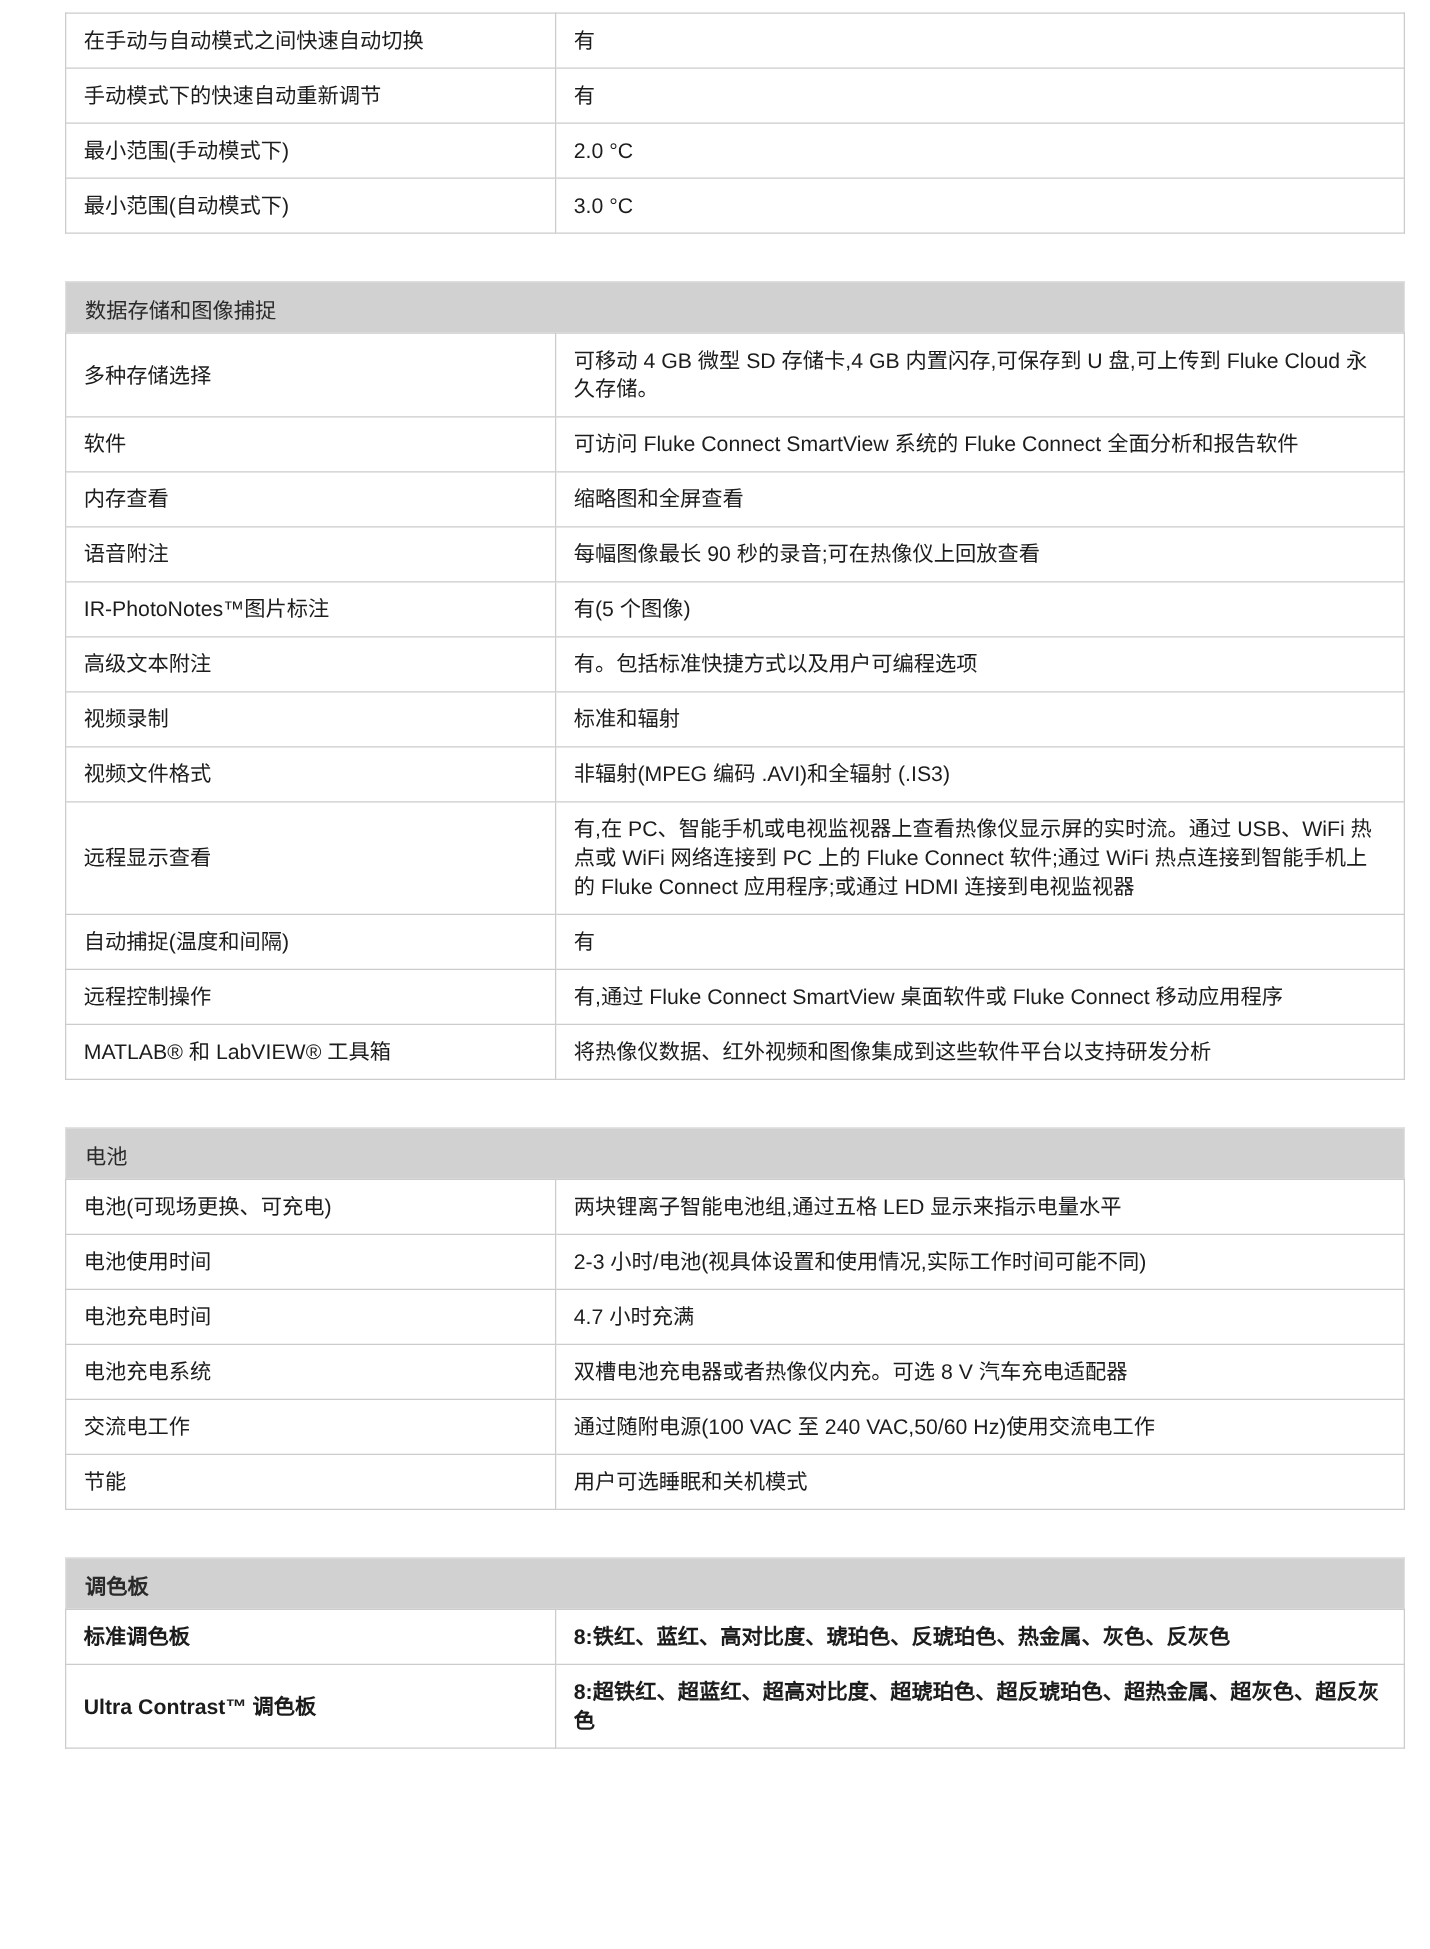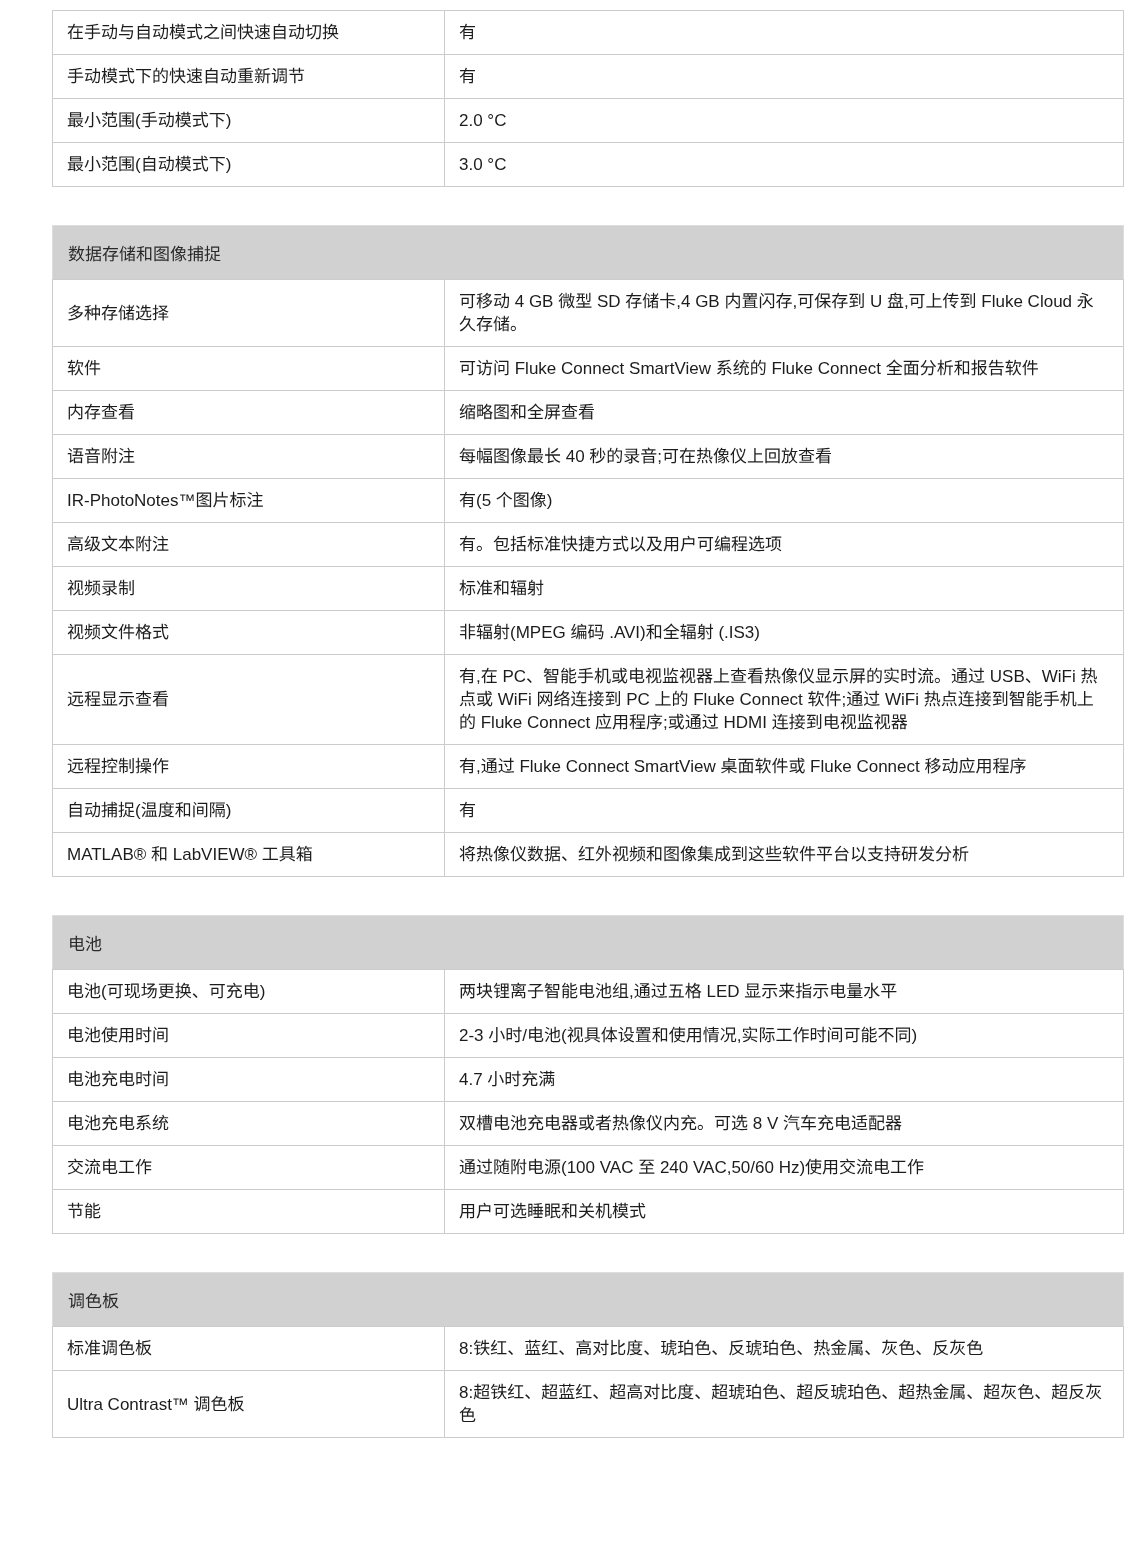--- a/index.html
+++ b/index.html
@@ -13,27 +13,28 @@
     box-sizing: border-box;
     width: 1144px;
     padding: 10px 20px 10px 8px;
   }
   .section {
     margin-bottom: 38px;
     padding-left: 44px;
   }
   .section:last-child {
     margin-bottom: 0;
+    font-weight: bold;
   }
   .section-header {
     box-sizing: border-box;
     background: #d1d1d1;
     border: 1px solid #dedede;
     border-bottom: none;
-    height: 54px;
+    height: 41px;
     display: flex;
     align-items: center;
     padding: 0 15px;
     font-size: 17px;
     color: #2a2a2a;
   }
   table.spec-table {
     width: 100%;
     border-collapse: collapse;
     table-layout: fixed;
@@ -100,21 +101,21 @@
           <tr>
             <td class="label-cell">软件</td>
             <td class="value-cell">可访问 Fluke Connect SmartView 系统的 Fluke Connect 全面分析和报告软件</td>
           </tr>
           <tr>
             <td class="label-cell">内存查看</td>
             <td class="value-cell">缩略图和全屏查看</td>
           </tr>
           <tr>
             <td class="label-cell">语音附注</td>
-            <td class="value-cell">每幅图像最长 40 秒的录音;可在热像仪上回放查看</td>
+            <td class="value-cell">每幅图像最长 90 秒的录音;可在热像仪上回放查看</td>
           </tr>
           <tr>
             <td class="label-cell">IR-PhotoNotes™图片标注</td>
             <td class="value-cell">有(5 个图像)</td>
           </tr>
           <tr>
             <td class="label-cell">高级文本附注</td>
             <td class="value-cell">有。包括标准快捷方式以及用户可编程选项</td>
           </tr>
           <tr>
@@ -123,26 +124,26 @@
           </tr>
           <tr>
             <td class="label-cell">视频文件格式</td>
             <td class="value-cell">非辐射(MPEG 编码 .AVI)和全辐射 (.IS3)</td>
           </tr>
           <tr>
             <td class="label-cell">远程显示查看</td>
             <td class="value-cell">有,在 PC、智能手机或电视监视器上查看热像仪显示屏的实时流。通过 USB、WiFi 热点或 WiFi 网络连接到 PC 上的 Fluke Connect 软件;通过 WiFi 热点连接到智能手机上的 Fluke Connect 应用程序;或通过 HDMI 连接到电视监视器</td>
           </tr>
           <tr>
+            <td class="label-cell">自动捕捉(温度和间隔)</td>
+            <td class="value-cell">有</td>
+          </tr>
+          <tr>
             <td class="label-cell">远程控制操作</td>
             <td class="value-cell">有,通过 Fluke Connect SmartView 桌面软件或 Fluke Connect 移动应用程序</td>
-          </tr>
-          <tr>
-            <td class="label-cell">自动捕捉(温度和间隔)</td>
-            <td class="value-cell">有</td>
           </tr>
           <tr>
             <td class="label-cell">MATLAB® 和 LabVIEW® 工具箱</td>
             <td class="value-cell">将热像仪数据、红外视频和图像集成到这些软件平台以支持研发分析</td>
           </tr>
         </tbody>
       </table>
     </div>
     <div class="section">
       <div class="section-header">

